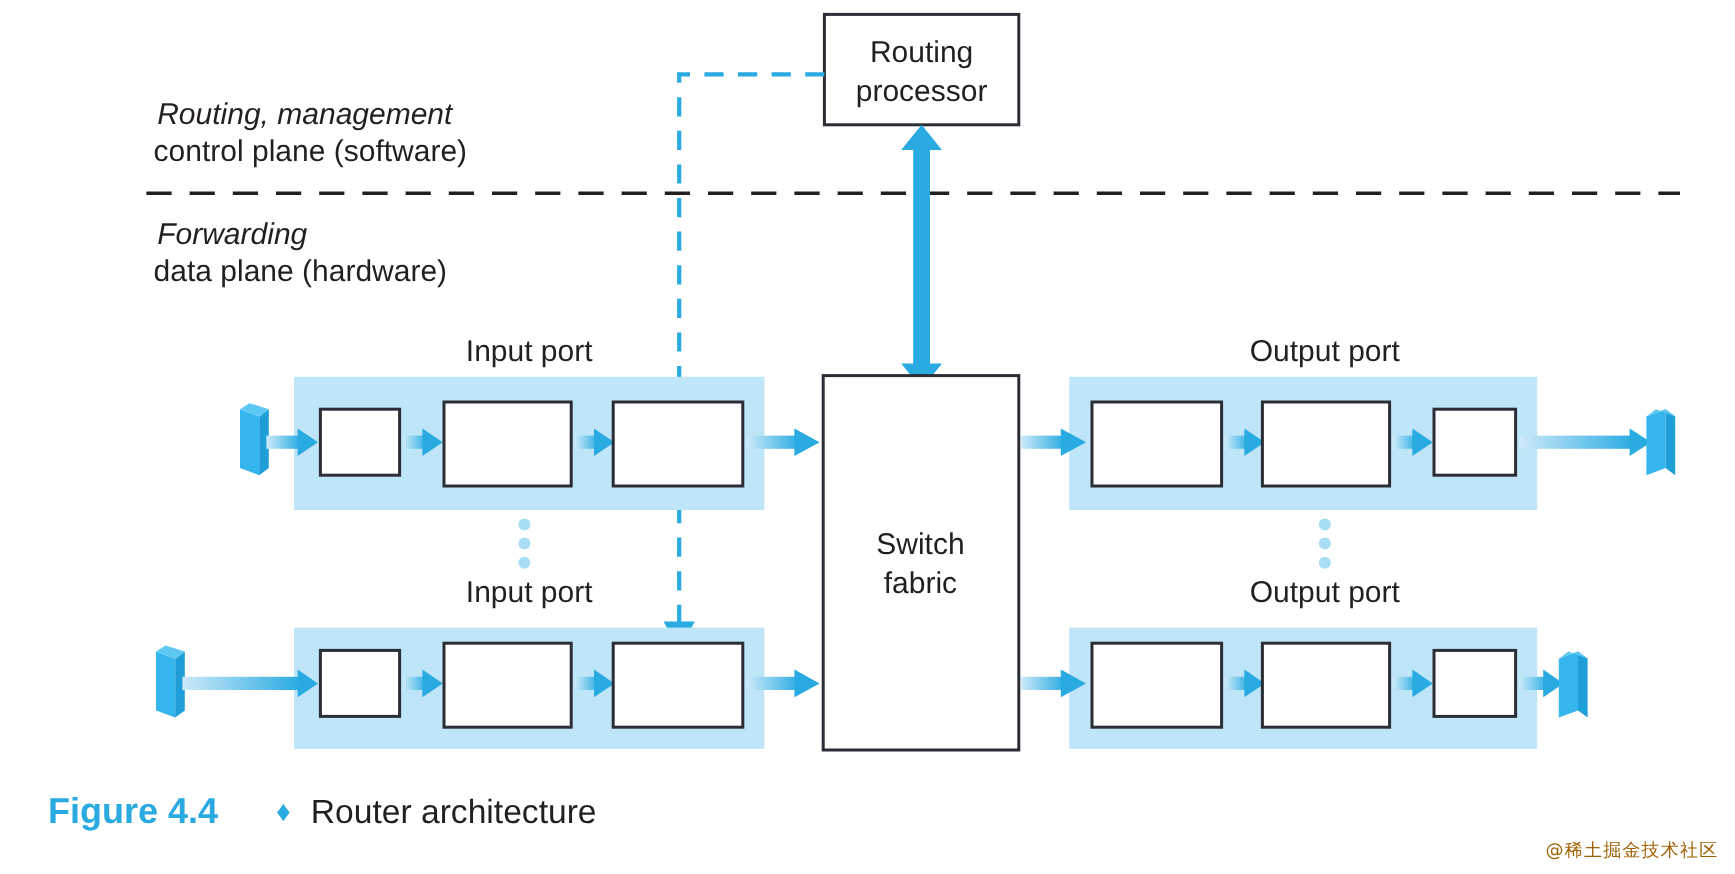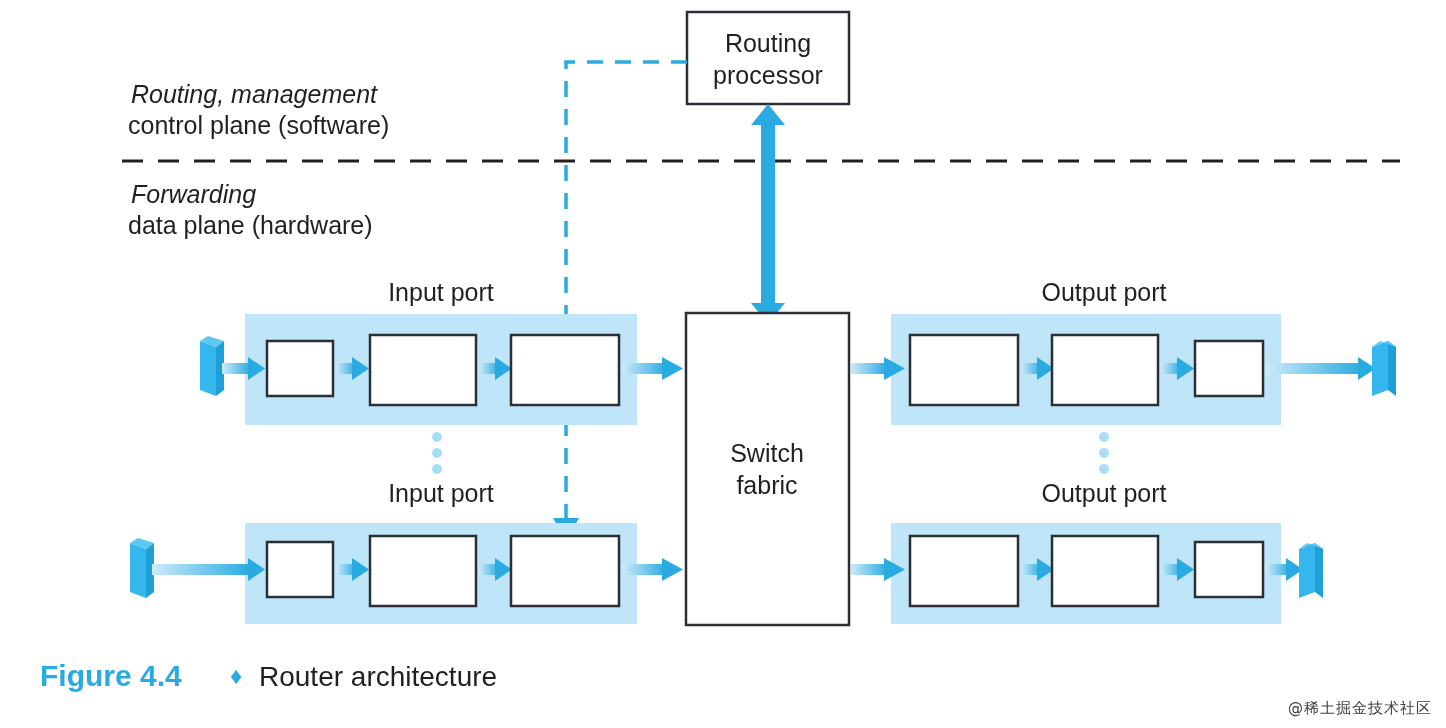--- a/index.html
+++ b/index.html
@@ -53,21 +53,21 @@
   }
   .cap-text {
     font-size: 28px;
     fill: #231f20;
   }
   .watermark {
     position: absolute;
     right: 14px;
     bottom: 10px;
     font-size: 15px;
-    color: #404040;
+    color: #a16207;
     letter-spacing: 1px;
     font-family: "DejaVu Sans", sans-serif;
     user-select: none;
   }
 </style>
 </head>
 <body>
 
 <div id="figure-root">
 

